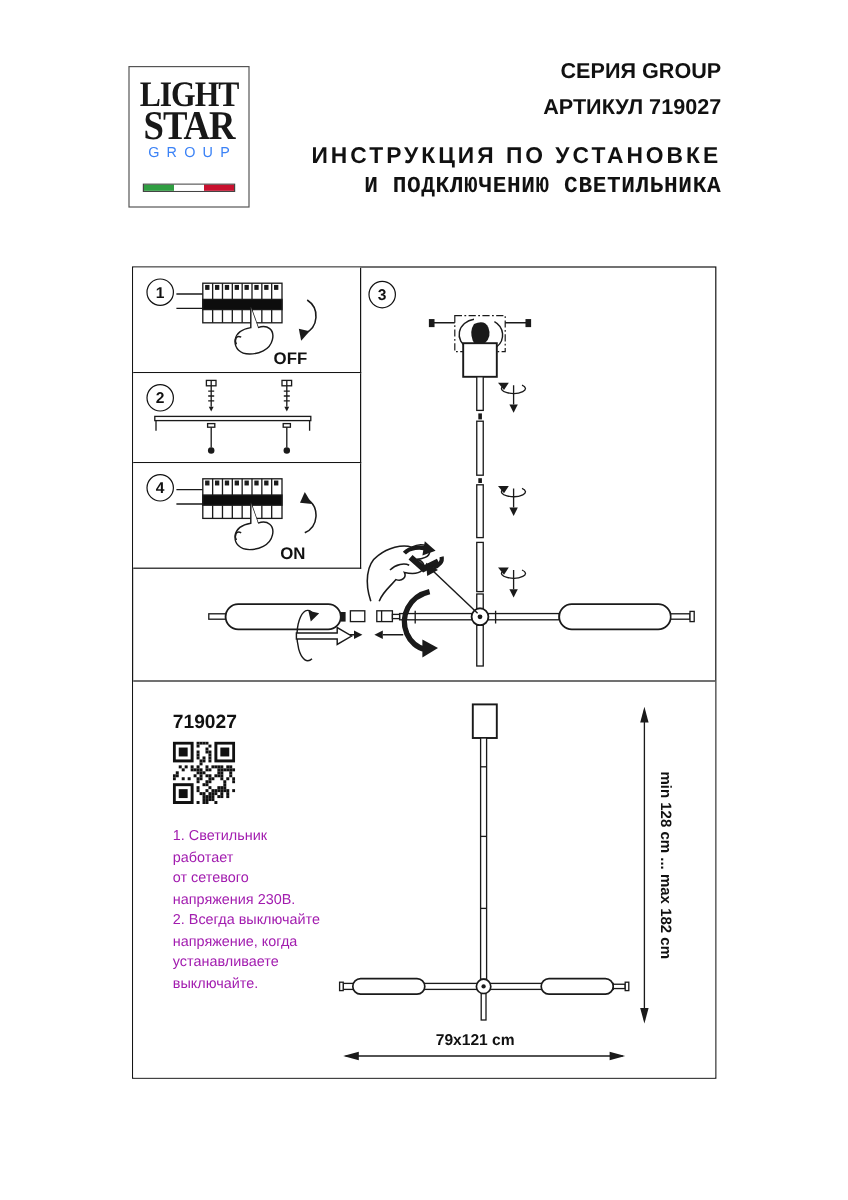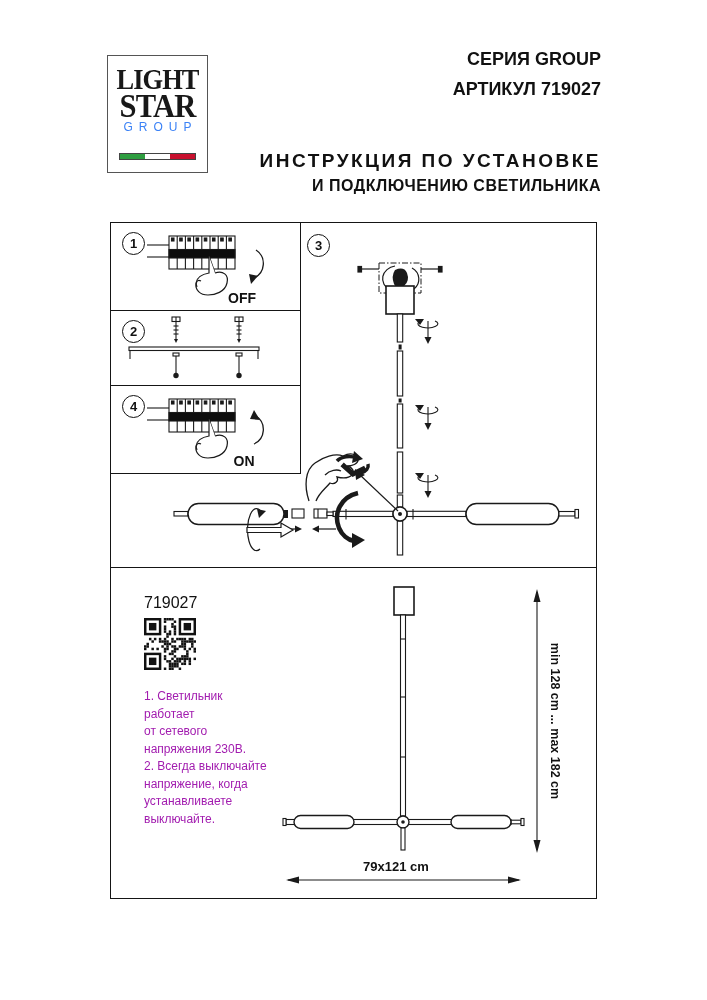--- a/index.html
+++ b/index.html
@@ -14,38 +14,38 @@
         line-height:29px;letter-spacing:-1px;color:#181818;transform:scaleX(.9);}
   .logo-group{margin-top:0;font-size:12px;letter-spacing:6px;color:#3b82f6;
         text-indent:6px;line-height:14px;}
   .logo-flag{position:absolute;left:11px;bottom:12px;width:77px;height:7px;
         border:1px solid #444;display:flex;box-sizing:border-box;}
   .logo-flag div{flex:1;height:100%;}
   .title-block{position:absolute;right:106px;top:48px;text-align:right;font-weight:bold;}
   .series{font-size:18px;line-height:22px;}
   .article{font-size:18px;line-height:22px;margin-top:8px;}
   .instr-block{position:absolute;right:106px;top:118px;text-align:right;font-weight:bold;}
-  .instr1{font-size:19px;line-height:25px;letter-spacing:2.5px;margin-top:30px;}
-  .instr2{font-size:16px;line-height:25px;letter-spacing:.5px;}
+  .instr1{font-size:19px;line-height:25px;letter-spacing:2.5px;}
+  .instr2{font-size:19px;line-height:25px;letter-spacing:.5px;font-family:Liberation Mono, monospace;}
   
   .diagram{position:absolute;left:110px;top:222px;width:485px;height:675px;
         border:1.5px solid #151515;box-sizing:content-box;}
   .panel{position:absolute;left:0;background:#fff;border-right:1.5px solid #151515;
         border-bottom:1.5px solid #151515;box-sizing:border-box;width:190px;}
   .panel-1{top:0;height:88px;}
   .panel-2{top:88px;height:75px;}
   .panel-4{top:163px;height:88px;}
   .bottom-section{position:absolute;left:0;top:344px;width:485px;height:331px;
         border-top:1.5px solid #151515;box-sizing:border-box;background:#fff;}
   .badge{position:absolute;width:23px;height:23px;border:1.3px solid #111;border-radius:50%;
         font-size:13px;font-weight:bold;display:flex;align-items:center;justify-content:center;
         background:#fff;box-sizing:border-box;}
   .assembly-svg{position:absolute;left:0;top:0;}
   
-  .prod-article{position:absolute;left:33px;top:26px;font-size:16px;font-weight:normal;}
+  .prod-article{position:absolute;left:33px;top:26px;font-size:16px;font-weight:bold;}
   .qr{position:absolute;left:33px;top:50px;width:52px;height:52px;}
   .notes{position:absolute;left:33px;top:120px;font-size:12px;line-height:17.5px;color:#a21caf;}
   svg text{font-family:"Liberation Sans",sans-serif;fill:#111;stroke:none;}
 </style>
 </head>
 <body>
 
 <div class="page">
 
   <div>

